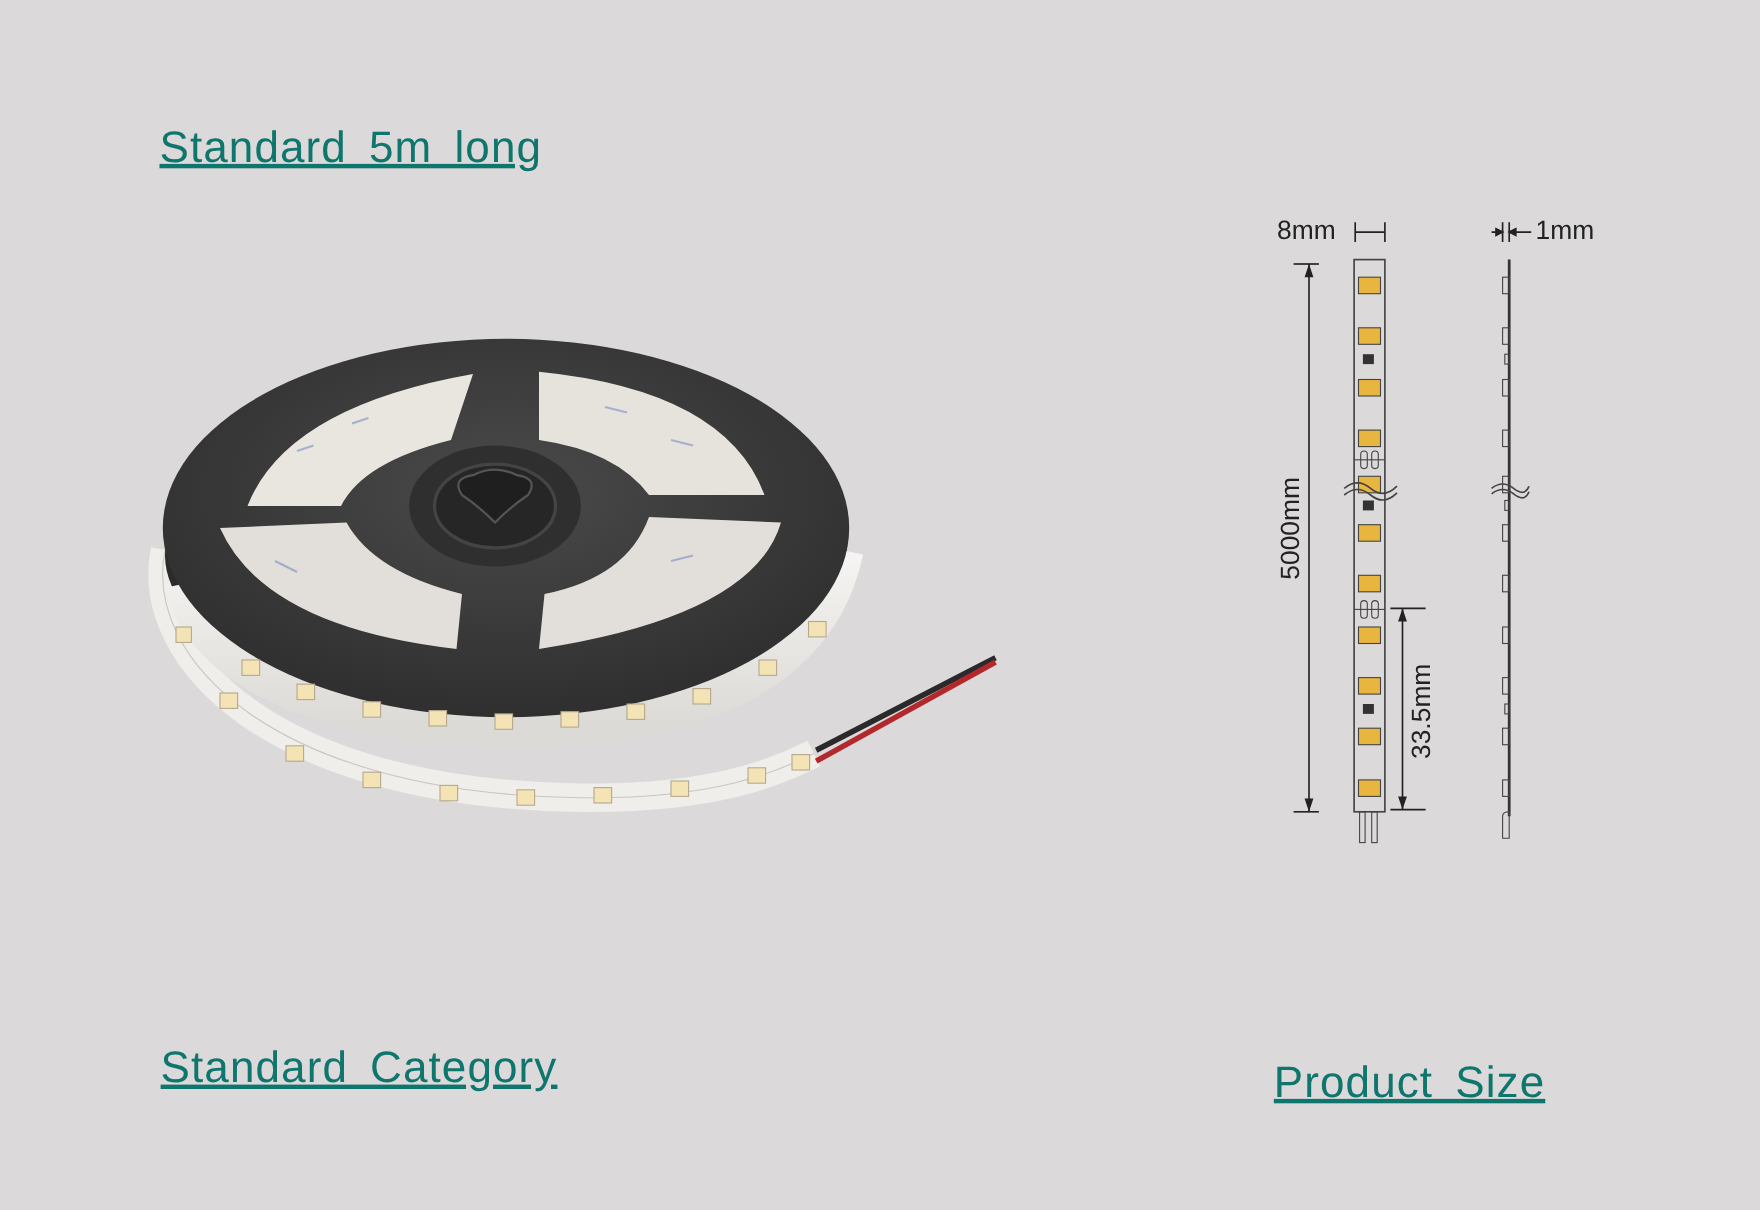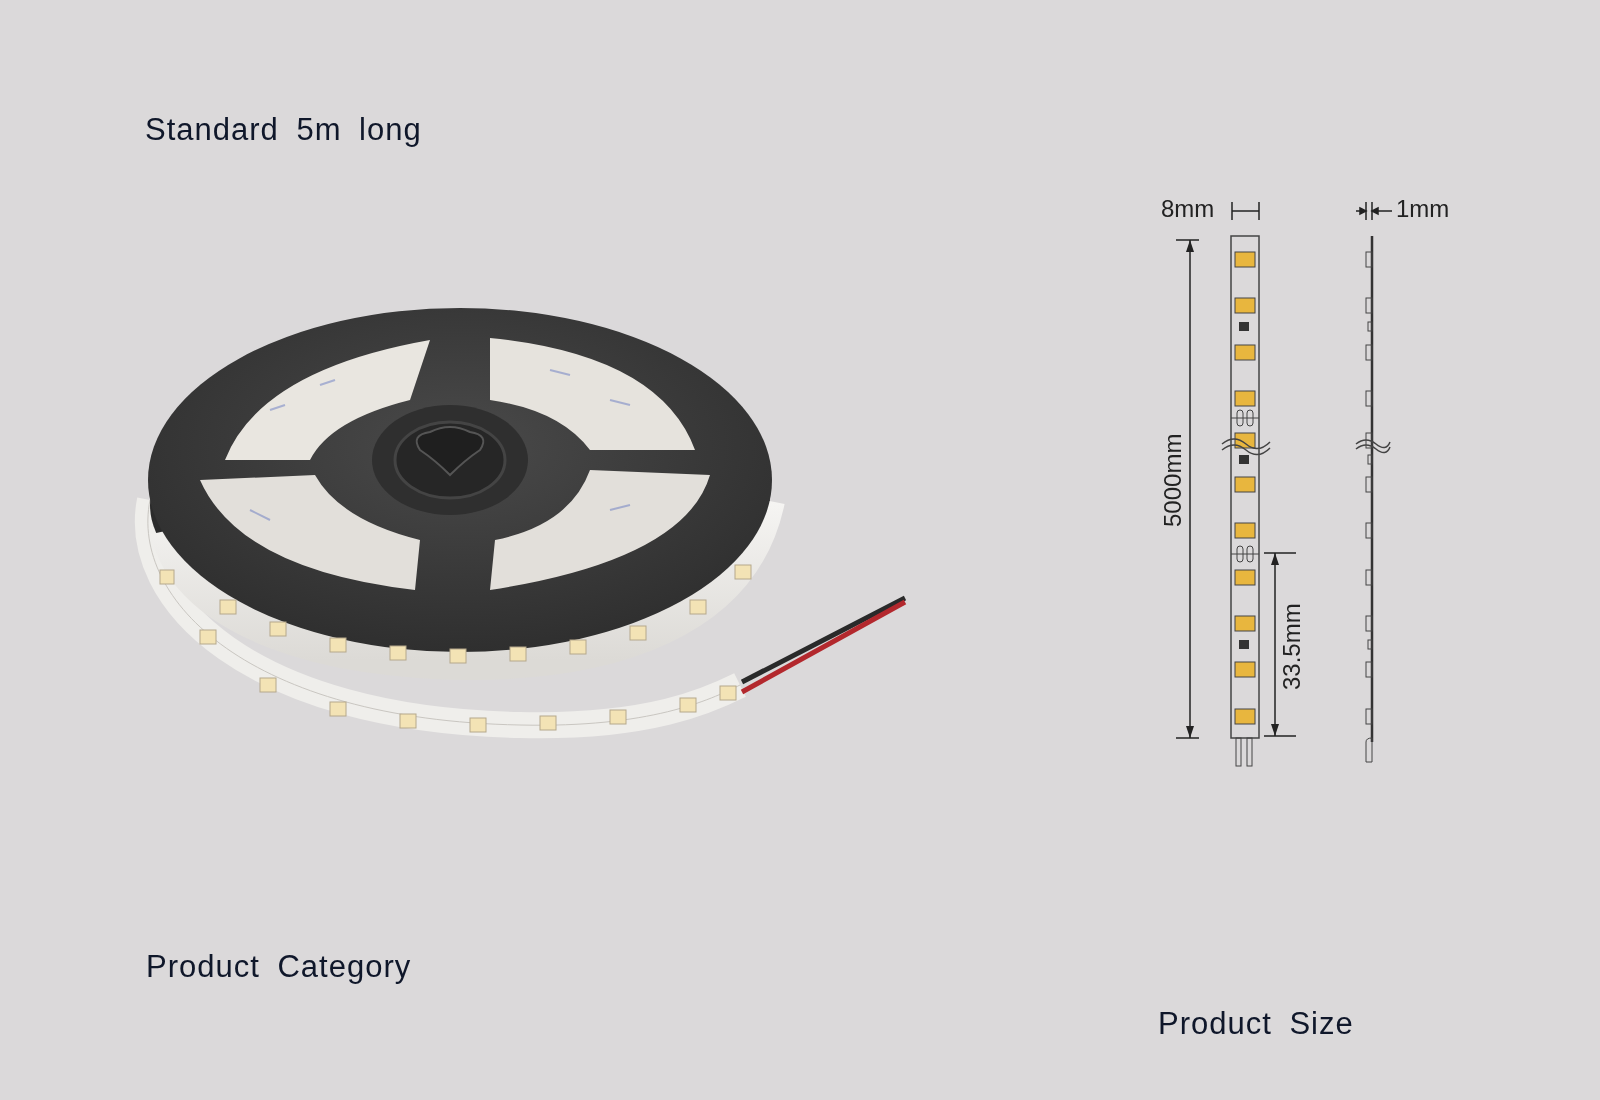--- a/index.html
+++ b/index.html
@@ -5,29 +5,30 @@
     html, body { margin: 0; padding: 0; }
     body {
       width: 1600px; height: 1100px;
       background: #dbd9da;
       position: relative; overflow: hidden;
       font-family: "Liberation Sans", "DejaVu Sans", sans-serif;
       color: #111;
     }
     .label {
       position: absolute;
-      font-size: 31px;
+      font-size: 40px;
       letter-spacing: 1px;
       word-spacing: 8px;
-      color: #0f172a;
+      color: #0f766e;
       white-space: nowrap;
+      text-decoration: underline;
     }
     #headline { left: 145px; top: 112px; }
     #cat-label { left: 146px; top: 949px; }
-    #size-label { left: 1158px; top: 1006px; }
+    #size-label { left: 1158px; top: 962px; }
     .photo { position: absolute; left: 130px; top: 300px; width: 800px; height: 445px; }
     .diagram { position: absolute; left: 1144px; top: 190px; width: 340px; height: 600px; }
     .dim-text { font-family: "Liberation Sans", "DejaVu Sans", sans-serif; font-size: 24px; fill: #222; }
   </style>
 </head>
 <body>
 
 <div id="headline" class="label">Standard  5m  long</div>
 
 <div class="photo">
@@ -179,14 +180,14 @@
       <rect x="224" y="450" width="4" height="9"></rect>
       <rect x="222" y="472" width="6" height="15"></rect>
       <rect x="222" y="519" width="6" height="15"></rect>
       <path d="M222,552 L222,572 L228,572 L228,548 Q222,548 222,552"></path>
     </g>
     <path d="M212,254 Q222,246 232,254 T246,252" fill="none" stroke="#444" stroke-width="1.5"></path>
     <path d="M212,259 Q222,251 232,259 T246,257" fill="none" stroke="#444" stroke-width="1.5"></path>
   </svg>
 </div>
 
-<div id="cat-label" class="label">Product  Category</div>
+<div id="cat-label" class="label">Standard  Category</div>
 <div id="size-label" class="label">Product  Size</div>
 
 </body></html>

